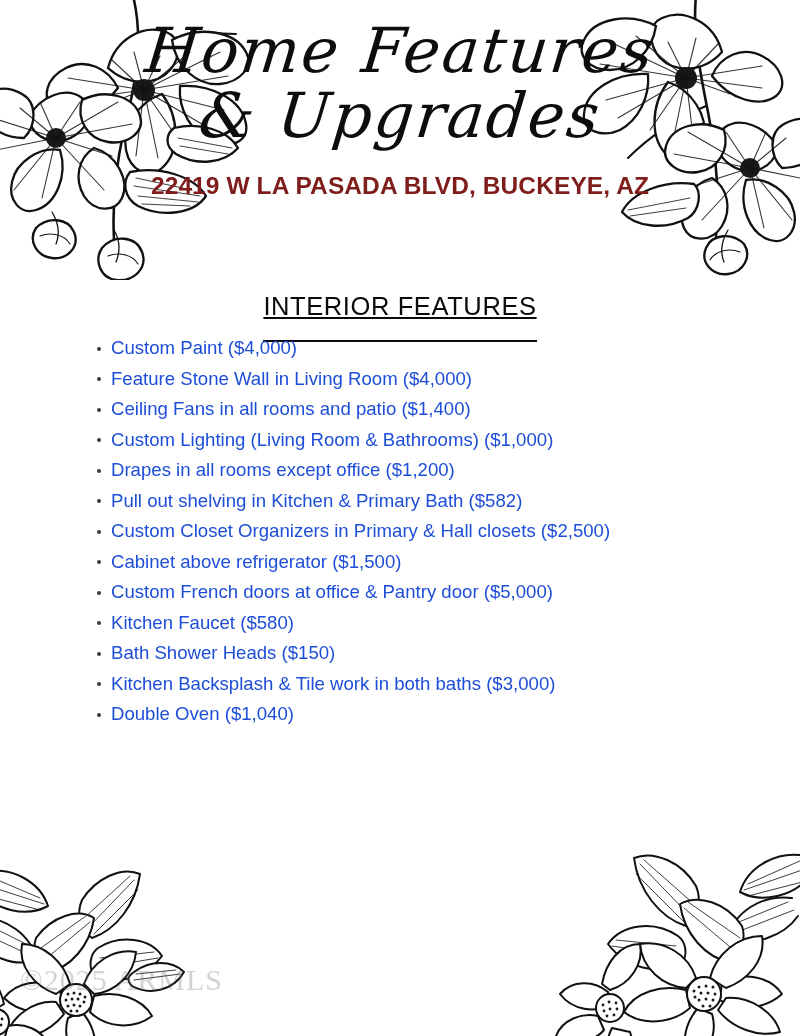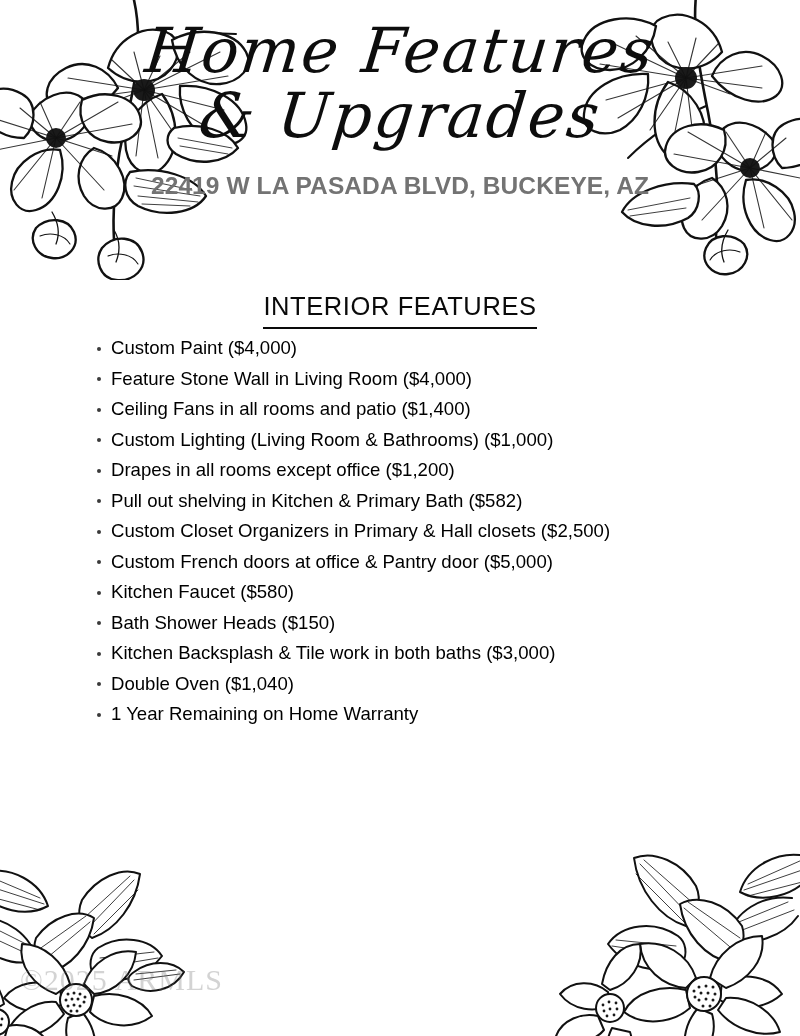--- a/index.html
+++ b/index.html
@@ -70,61 +70,62 @@
     margin-top: 6px;
   }
 
   #address-line {
     margin: 0;
     padding-top: 26px;
     font-family: "Liberation Sans", sans-serif;
     font-weight: 700;
     font-size: 24.5px;
     letter-spacing: 0.1px;
-    color: #737373;
+    color: #7f1d1d;
     white-space: nowrap;
   }
 
   
   #section-heading {
     position: absolute;
     left: 0;
     top: 292px;
     width: 800px;
     text-align: center;
     margin: 0;
     font-family: "Liberation Sans", sans-serif;
     font-weight: 400;
     font-size: 25.5px;
     letter-spacing: 0.6px;
     color: #0a0a0a;
   }
   #section-heading .heading-text {
     border-bottom: 2px solid #0a0a0a;
-    padding-bottom: 7px;
+    padding-bottom: 20px;
+    text-decoration: underline;
   }
 
   
   #features-list {
     position: absolute;
     left: 97px;
     top: 333px;
     width: 640px;
     margin: 0;
     padding: 0;
     list-style: none;
   }
   #features-list li {
     position: relative;
     padding-left: 14px;
     font-family: "Liberation Sans", sans-serif;
     font-weight: 400;
     font-size: 18.6px;
     line-height: 30.5px;
-    color: #000000;
+    color: #1d4ed8;
     white-space: nowrap;
   }
   #features-list li::before {
     content: "";
     position: absolute;
     left: 0;
     top: 13.5px;
     width: 4.4px;
     height: 4.4px;
     border-radius: 50%;
@@ -459,23 +460,23 @@
   </h2>
 
   <ul id="features-list">
     <li>Custom Paint ($4,000)</li>
     <li>Feature Stone Wall in Living Room ($4,000)</li>
     <li>Ceiling Fans in all rooms and patio ($1,400)</li>
     <li>Custom Lighting (Living Room &amp; Bathrooms) ($1,000)</li>
     <li>Drapes in all rooms except office ($1,200)</li>
     <li>Pull out shelving in Kitchen &amp; Primary Bath ($582)</li>
     <li>Custom Closet Organizers in Primary &amp; Hall closets ($2,500)</li>
+    <li>Cabinet above refrigerator ($1,500)</li>
     <li>Custom French doors at office &amp; Pantry door ($5,000)</li>
     <li>Kitchen Faucet ($580)</li>
     <li>Bath Shower Heads ($150)</li>
     <li>Kitchen Backsplash &amp; Tile work in both baths ($3,000)</li>
     <li>Double Oven ($1,040)</li>
-    <li>1 Year Remaining on Home Warranty</li>
   </ul>
 
   <div id="watermark">©2025 ARMLS</div>
 
 </div>
 
 </body></html>

